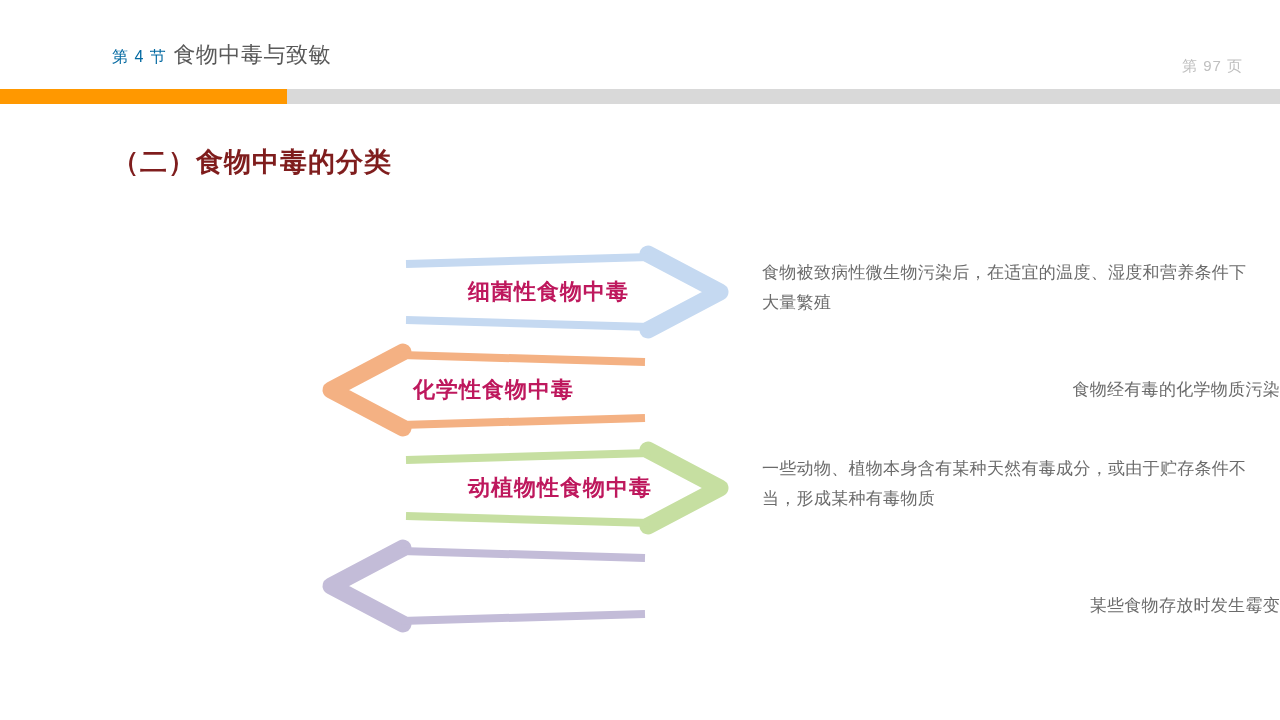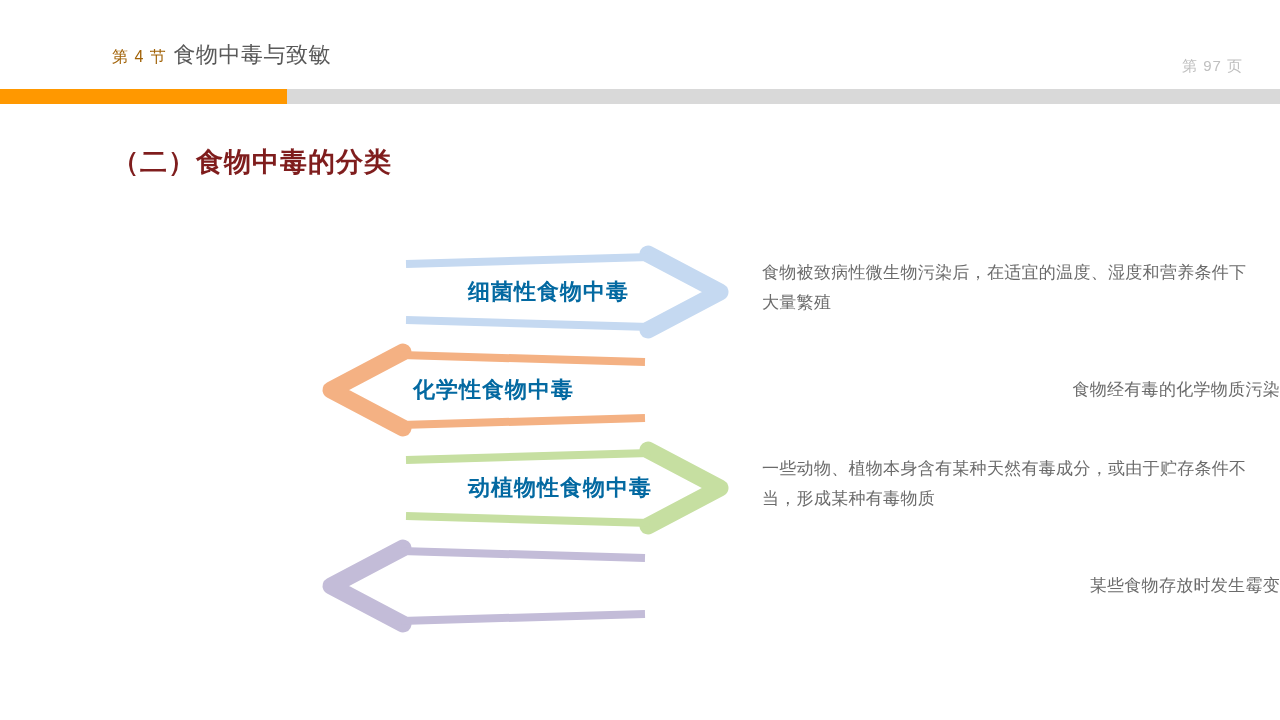--- a/index.html
+++ b/index.html
@@ -27,21 +27,21 @@
     position: absolute;
     left: 112px;
     top: 40px;
     font-size: 22px;
     color: #595959;
     letter-spacing: 0.5px;
     white-space: nowrap;
   }
   .header-title .sec-num {
     font-size: 16px;
-    color: #a16207;
+    color: #0369a1;
     letter-spacing: 1px;
   }
   .page-number {
     position: absolute;
     right: 37px;
     top: 57px;
     font-size: 15px;
     color: #bfbfbf;
     letter-spacing: 1px;
     white-space: nowrap;
@@ -111,21 +111,21 @@
     display: block;
   }
 
   .arrow-label {
     position: absolute;
     top: 0;
     height: 100px;
     line-height: 100px;
     font-size: 22px;
     font-weight: bold;
-    color: #0369a1;
+    color: #be185d;
     letter-spacing: 1px;
     white-space: nowrap;
   }
   .arrow-label.right-arrow { left: 70px; }
   .arrow-label.left-arrow  { left: 68px; margin-left: 32px; }
 
   .desc {
     position: absolute;
     font-size: 17px;
     color: #6b6b6b;
@@ -139,21 +139,21 @@
   }
   .desc.left-side {
     top: 35px;
     right: 0;
     width: 100%;
     text-align: right;
     padding-right: 0;
     box-sizing: border-box;
   }
   .desc-left-pos-1 { left: 0; width: 313px; padding-right: 5px; }
-  .desc-left-pos-3 { left: 0; width: 313px; padding-right: 5px; }
+  .desc-left-pos-3 { left: 0; width: 313px; padding-right: 5px; margin-top: 20px; }
 </style>
 </head>
 <body>
 
 <div class="header">
   <div class="header-title">
     <span class="sec-num">第 4 节</span>
     <span>食物中毒与致敏</span>
   </div>
   <div class="page-number">第 97 页</div>

